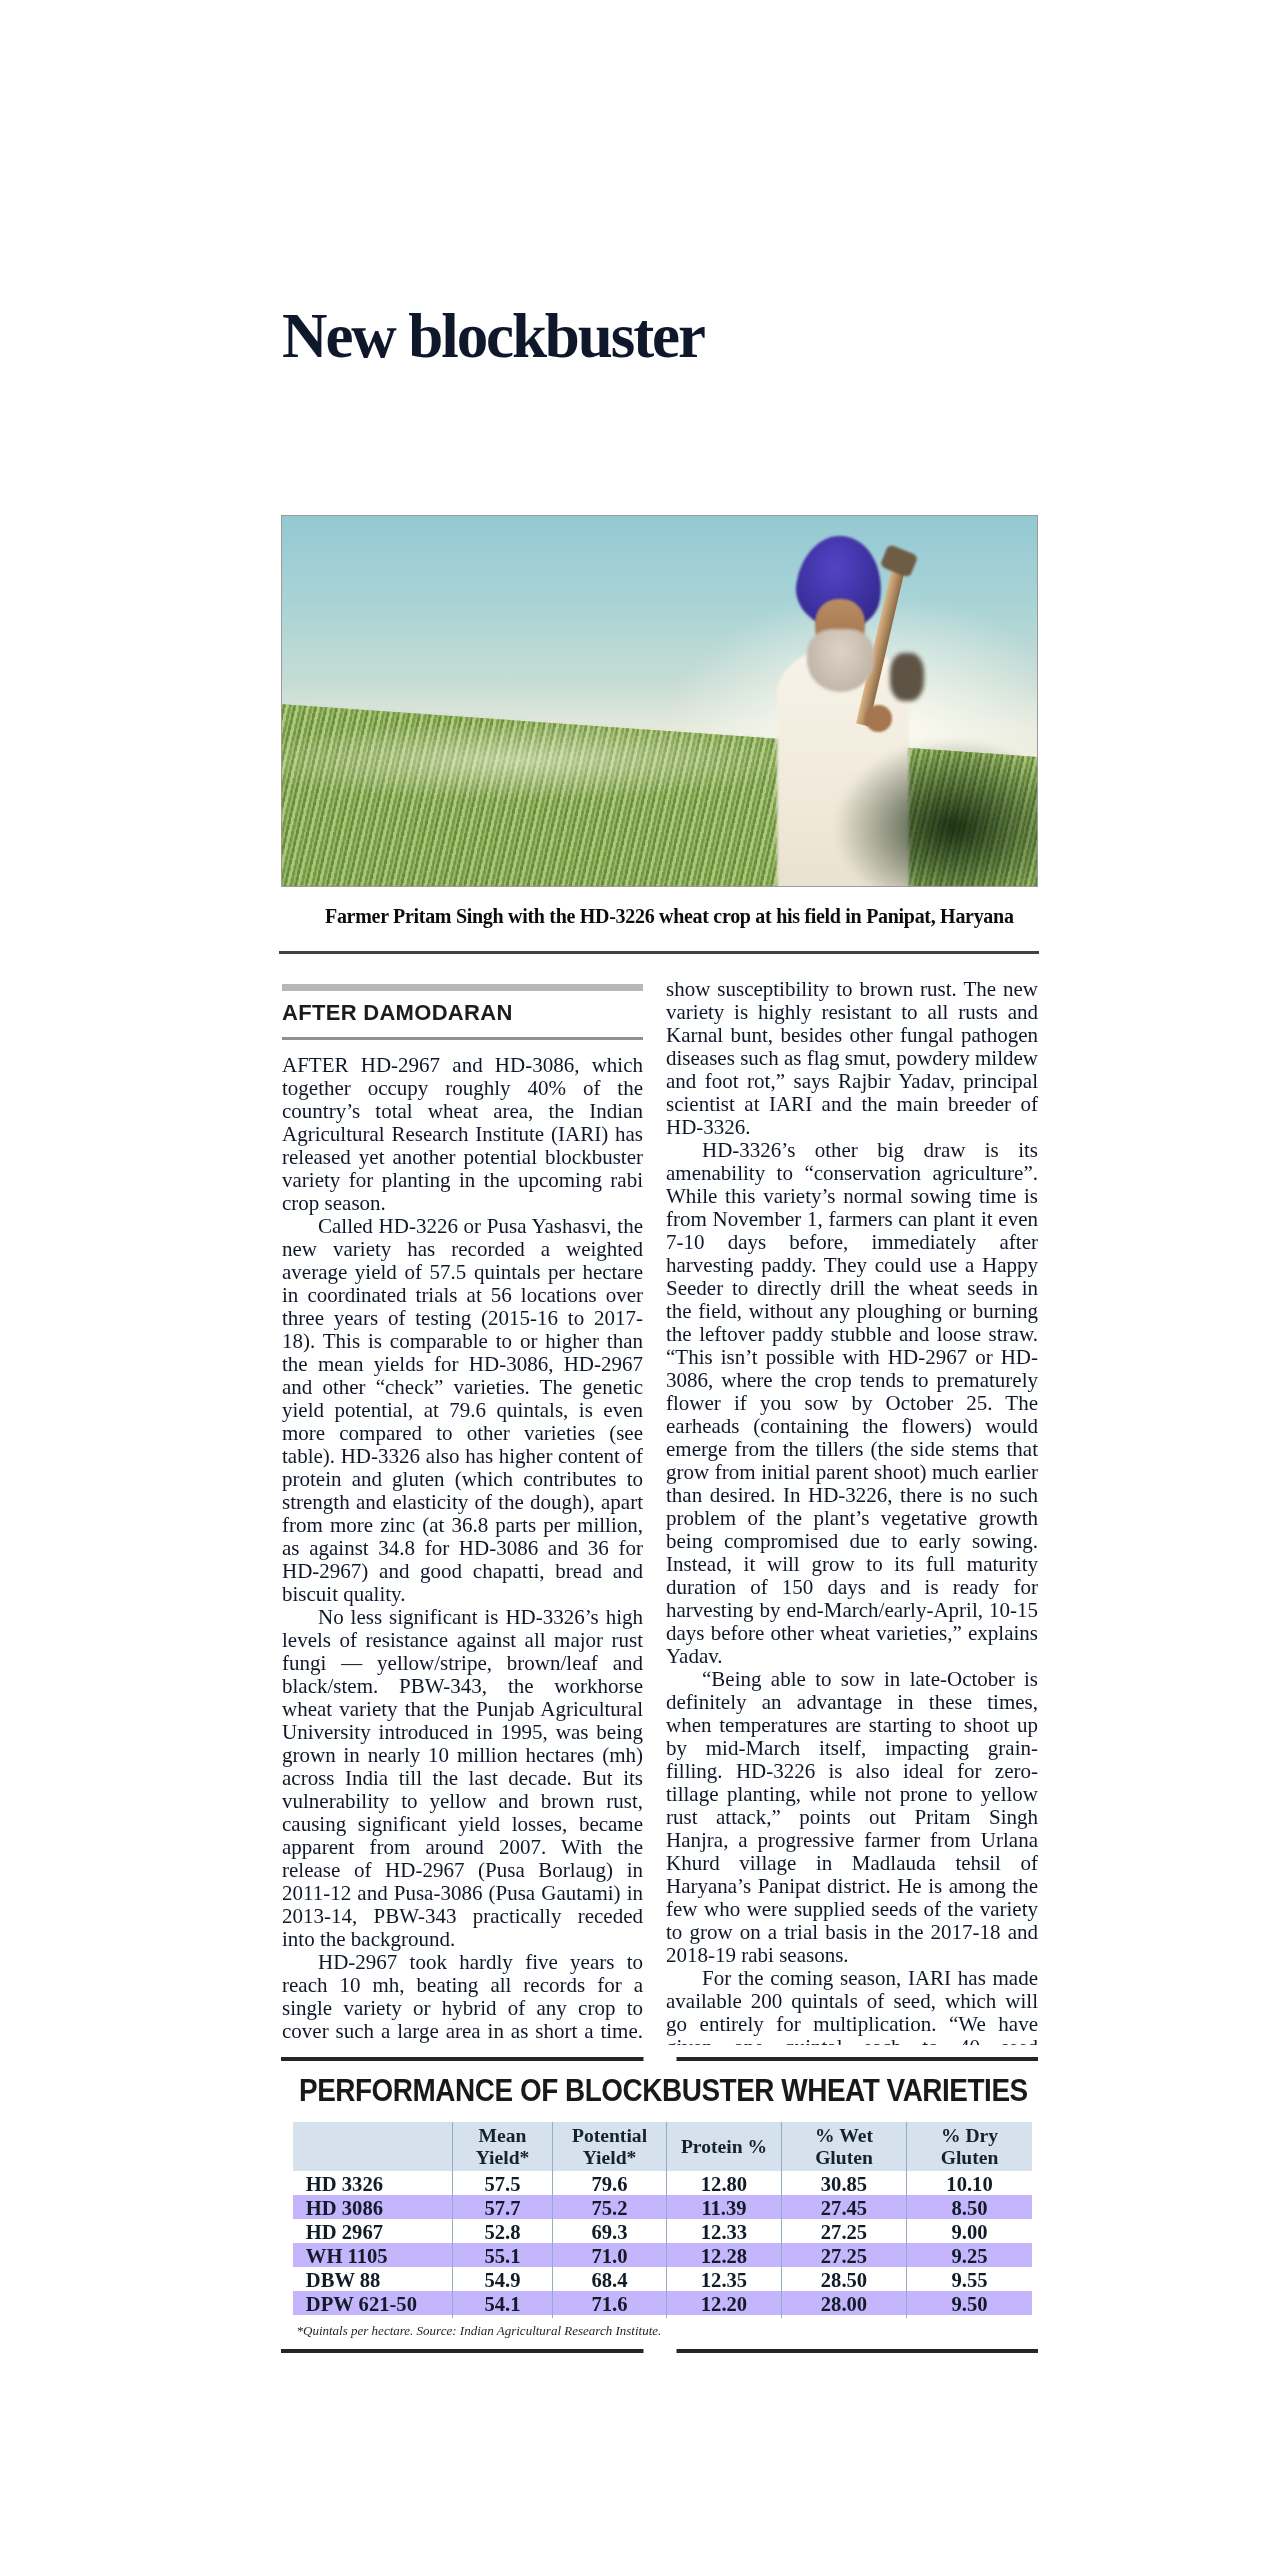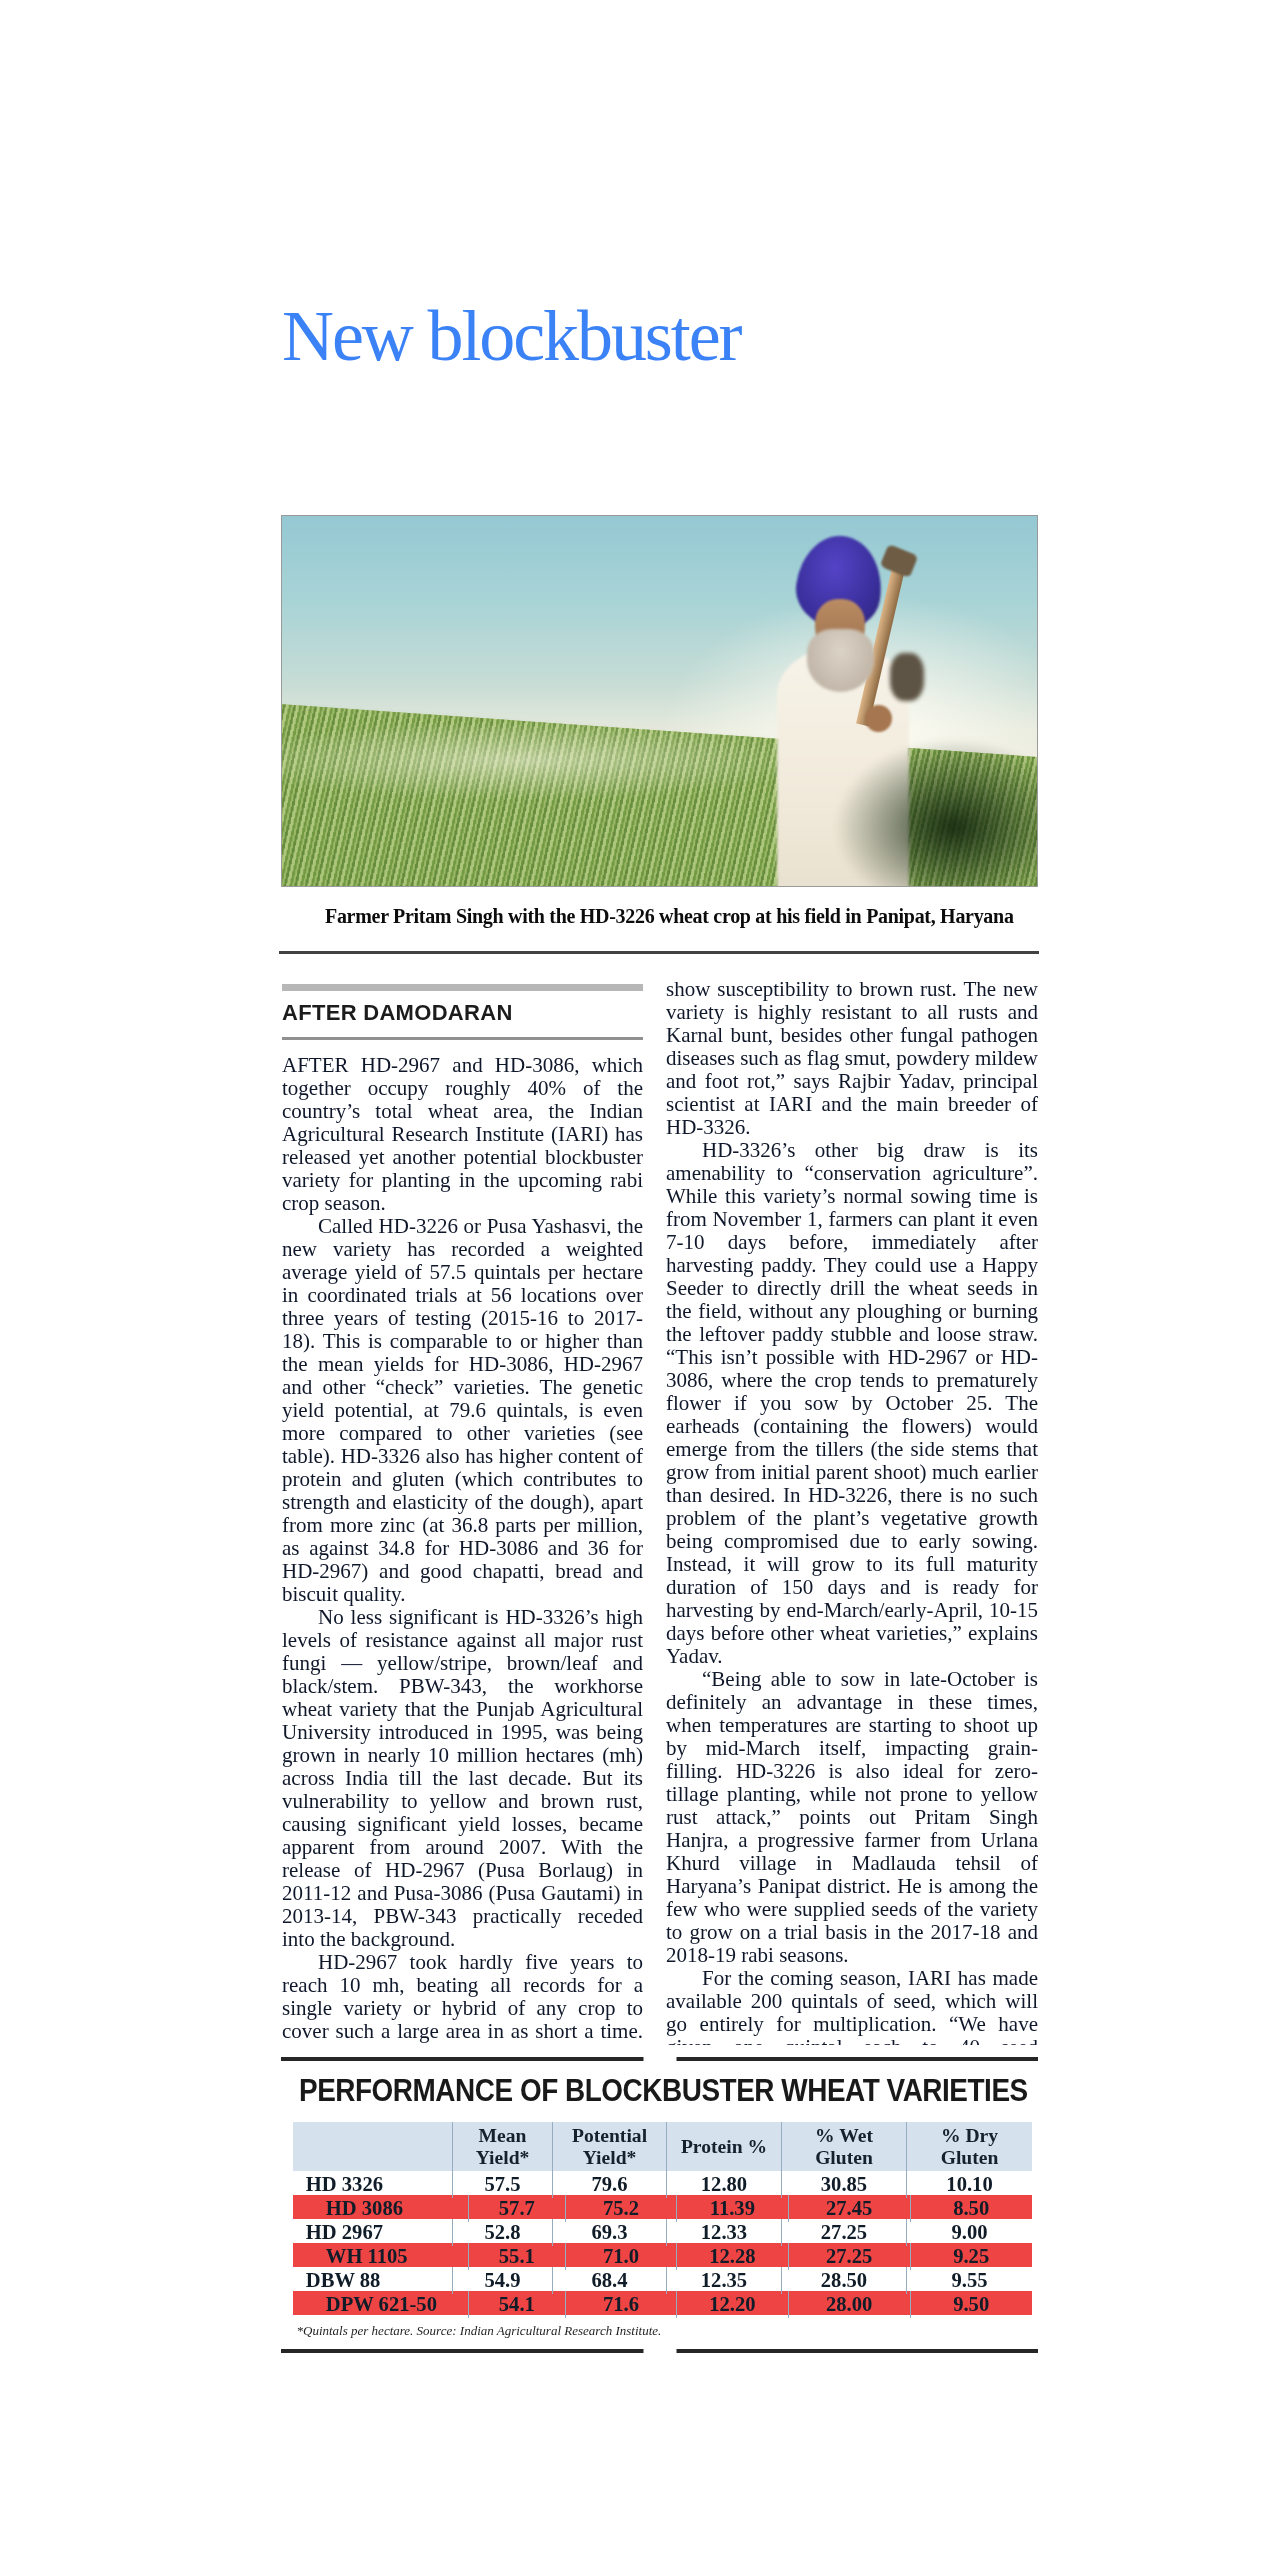--- a/index.html
+++ b/index.html
@@ -1,22 +1,22 @@
 <!DOCTYPE html>
 <html style="font-size:8.2px"><head>
 <meta charset="utf-8">
 <style>
   * { margin:0; padding:0; box-sizing:border-box; }
   body { background:#ffffff; font-family:"Liberation Serif", serif; }
   .page { position:relative; width:1289px; height:2699px; background:#ffffff; overflow:hidden; }
 
   
   .headline { position:absolute; left:282px; top:286px; width:762px;
-    font-family:"Liberation Serif", serif; font-weight:normal; font-size:72px; line-height:101px;
-    letter-spacing:-2.1px; color:#3b82f6; }
+    font-family:"Liberation Serif", serif; font-weight:bold; font-size:63px; line-height:101px;
+    letter-spacing:-2.1px; color:#0f172a; }
 
   
   .photo { position:absolute; left:281px; top:515px; width:757px; height:372px;
     border:1px solid #9a9a9a; overflow:hidden; background:#dfe8df; }
   .photo .sky { position:absolute; inset:0;
     background:linear-gradient(180deg,#95c8d3 0%,#a7d3d6 22%,#c6dcd5 45%,#e6e9dc 58%,#efebdd 72%,#f1edde 100%); }
   .photo .glow { position:absolute; left:48%; top:18%; width:60%; height:80%;
     background:radial-gradient(ellipse at center, rgba(255,253,244,0.95) 0%, rgba(255,253,244,0) 65%); }
   .photo .treeline { position:absolute; left:-2%; top:52%; width:78%; height:31px;
     background:repeating-linear-gradient(90deg, rgba(58,88,48,0.65) 0 8.2px, rgba(96,124,72,0.45) 8.2px 17.5px, rgba(70,100,56,0.6) 17.5px 26px, rgba(120,140,90,0.35) 26px 34px);
@@ -72,21 +72,21 @@
   .chart { position:absolute; left:281px; top:2057px; width:757px; background:#ffffff; }
   .bar { position:relative; height:3.6px; background:#262626; }
   .bar .notch { position:absolute; left:50%; transform:translateX(-50%); width:33px; height:3.6px; background:#ffffff; }
   .chart-title { margin:13.4px 0 15.5px 17.5px; font-family:"Liberation Sans", sans-serif; font-weight:bold;
     font-size:31px; line-height:33px; letter-spacing:-0.5px; color:#191919;
     transform:scaleX(0.9); transform-origin:left center; white-space:nowrap; }
   .tbl { margin:0 6.2px 0 12.4px; }
   .trow { display:grid; grid-template-columns:21.5% 13.5% 15.5% 15.5% 17% 17%; }
   .trow.thead { background:#d5e2ee; min-height:48px; align-items:center; }
   .trow.data { height:24px; align-items:center; }
-  .trow.alt { background:#ef4444;padding-left:20px; }
+  .trow.alt { background:#c4b5fd; }
   .cell { font-family:"Liberation Serif", serif; font-weight:bold; font-size:20.6px; color:#101c28;
     text-align:center; padding:2.1px 3.1px; height:100%; display:flex; align-items:center; justify-content:center; }
   .trow.thead .cell { font-size:19.6px; line-height:22px; color:#14212e; }
   .cell:not(:first-child) { border-left:1px solid #96adc0; }
   .cell.variety { justify-content:flex-start; text-align:left; padding-left:12.4px; }
   .footnote { margin:8.2px 0 0 15.5px; font-family:"Liberation Serif", serif; font-style:italic;
     font-size:13px; color:#1f1f1f; }
   .bar.bottom { margin-top:10.3px; }
 </style>
 </head>

